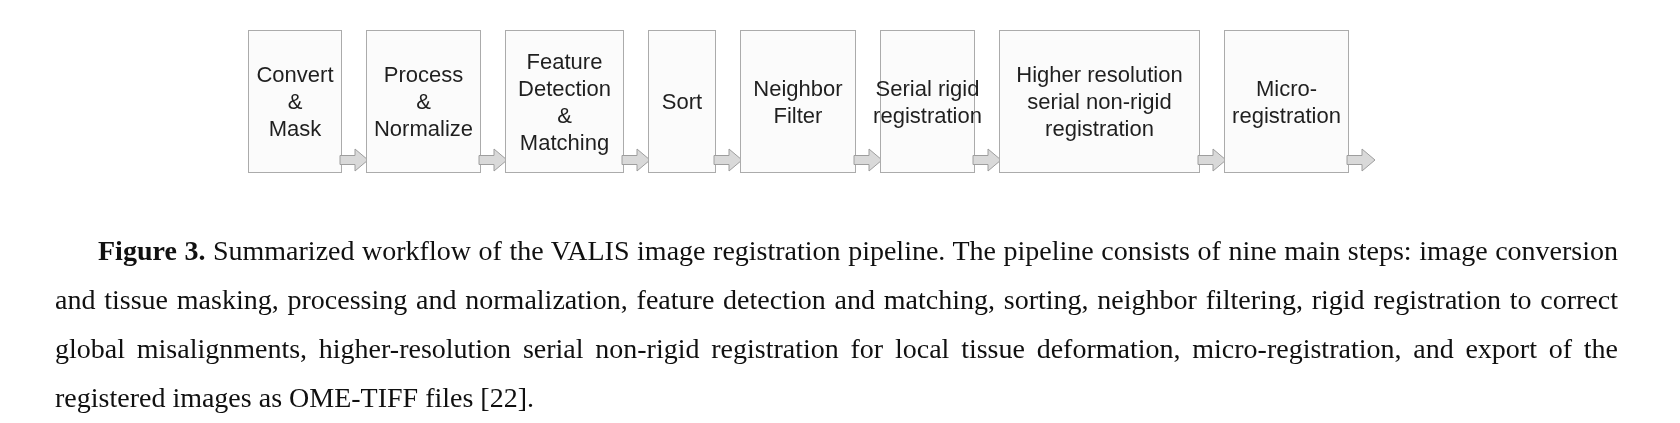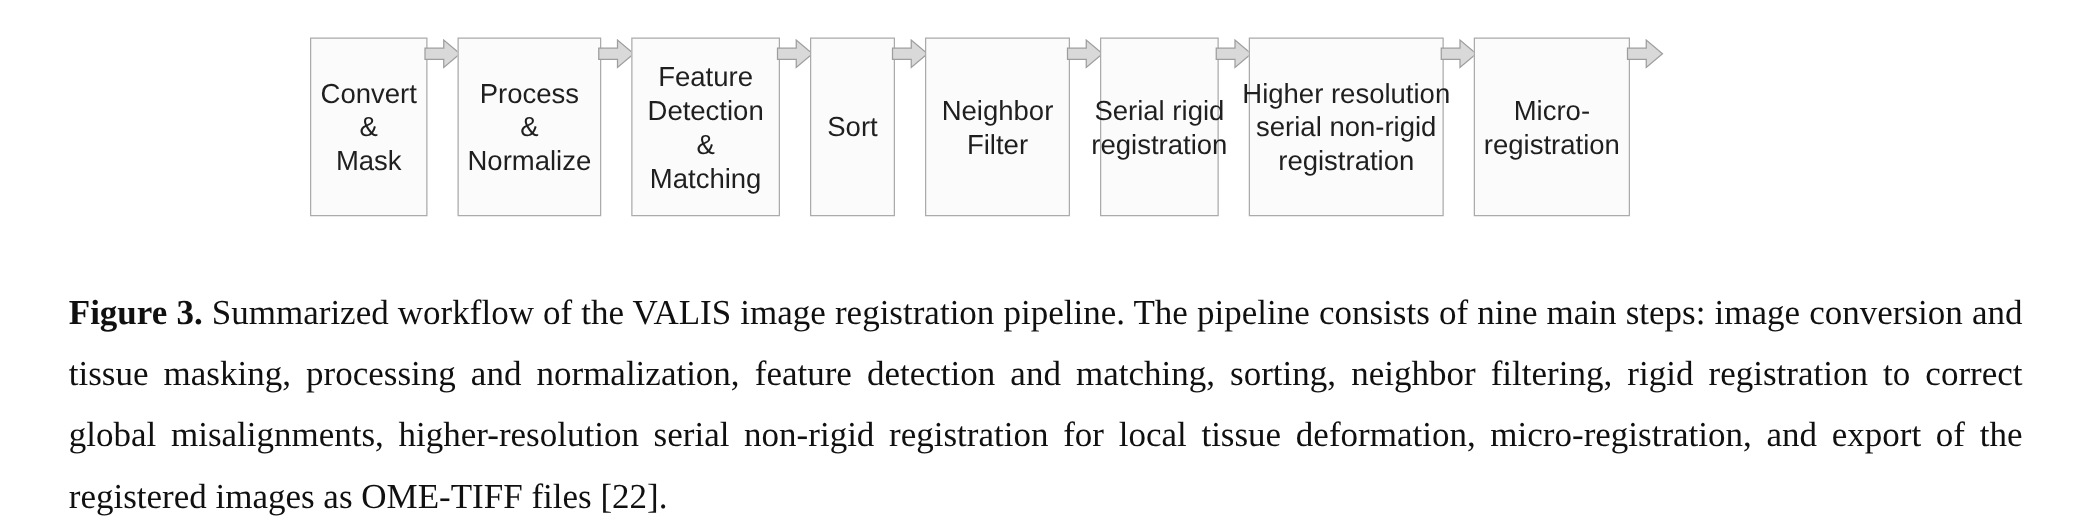--- a/index.html
+++ b/index.html
@@ -21,21 +21,21 @@
     overflow: hidden;
   }
 
   
   .flowchart {
     position: absolute;
     left: 248px;
     top: 30px;
     height: 143px;
     display: flex;
-    align-items: flex-start;
+    align-items: flex-end;
   }
   .flow-step {
     background: var(--box-fill);
     border: 1px solid var(--box-border);
     display: flex;
     align-items: center;
     justify-content: center;
     height: 143px;
   }
   .flow-step .step-label {
@@ -70,21 +70,21 @@
     position: absolute;
     left: 55px;
     top: 198px;
     width: 1563px;
     font-family: "Liberation Serif", serif;
     font-size: 28px;
     line-height: 49px;
     color: #101010;
     text-align: justify;
   }
-  .caption .caption-label { font-weight: bold; }
+  .caption .caption-label { font-weight: bold; margin-left: 43px; }
 </style>
 </head>
 <body>
 
 <div class="page">
 
   <div class="flowchart">
 
     <div class="flow-step" style="width:94px">
       <span class="step-label">Convert
@@ -148,21 +148,21 @@
       <span class="step-label">Serial rigid
 registration</span>
     </div>
 
     <span class="flow-arrow">
       <svg viewBox="0 0 30 26" width="30" height="26" aria-hidden="true">
           <path d="M1 8.5 H16 V2 L29 13 L16 24 V17.5 H1 Z"></path>
         </svg>
     </span>
 
-    <div class="flow-step" style="width:156px">
+    <div class="flow-step" style="width:201px">
       <span class="step-label">Higher resolution
 serial non-rigid
 registration</span>
     </div>
 
     <span class="flow-arrow">
       <svg viewBox="0 0 30 26" width="30" height="26" aria-hidden="true">
           <path d="M1 8.5 H16 V2 L29 13 L16 24 V17.5 H1 Z"></path>
         </svg>
     </span>

